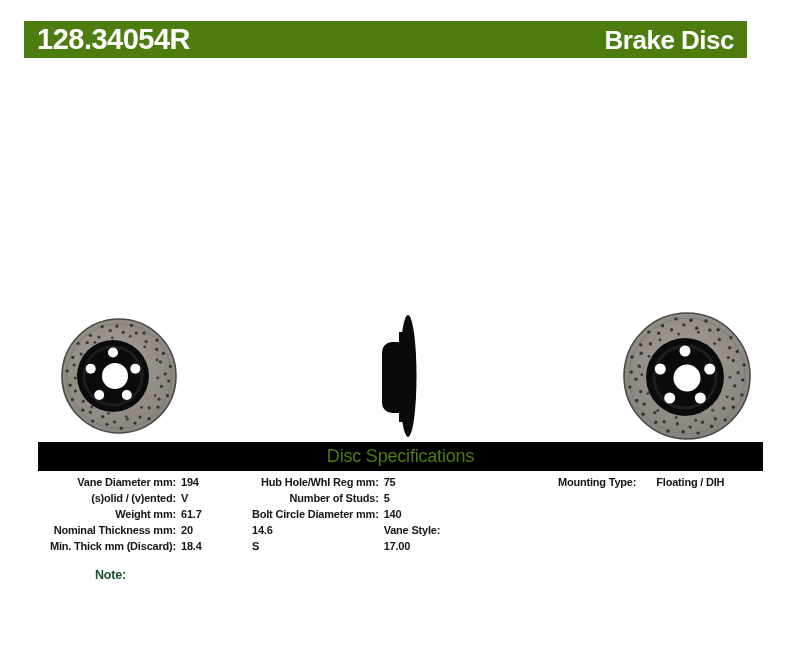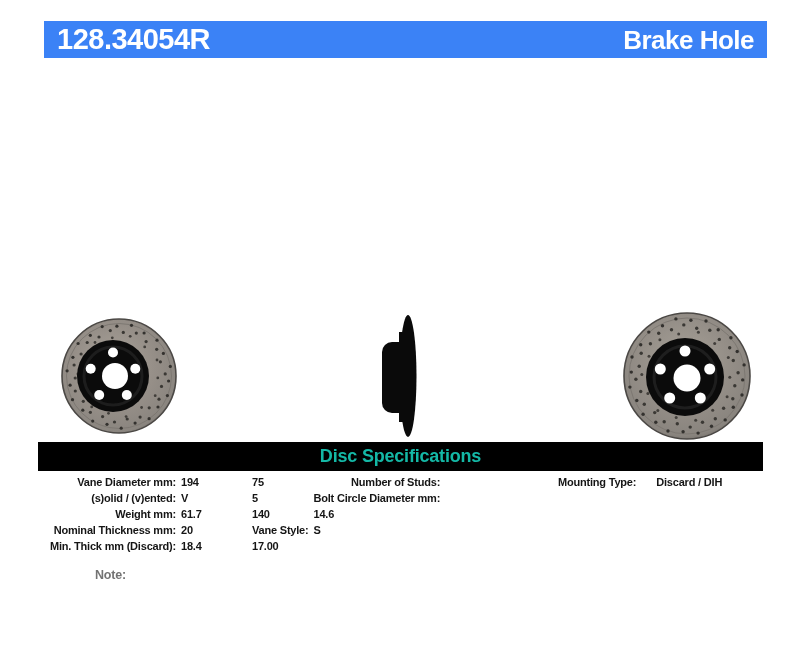--- a/index.html
+++ b/index.html
@@ -1,58 +1,58 @@
 <!DOCTYPE html>
 <html><head>
 <meta charset="utf-8">
 <style>
   html,body{margin:0;padding:0;background:#ffffff;}
   .page{position:relative;width:800px;height:655px;background:#ffffff;overflow:hidden;
         font-family:"Liberation Sans",sans-serif;}
 
   
-  .header-bar{position:absolute;left:44px;top:21px;width:723px;height:37px;background:#3b82f6;
+  .header-bar{position:absolute;left:24px;top:21px;width:723px;height:37px;background:#4d7c0f;
               display:flex;justify-content:space-between;align-items:center;
               padding:8px 13px;box-sizing:border-box;}
   .part-number{font-weight:bold;font-size:29px;line-height:1;color:#ffffff;letter-spacing:-0.5px;}
   .product-title{font-weight:bold;font-size:26px;line-height:1;color:#ffffff;letter-spacing:-0.5px;}
 
   
   .disc-img{position:absolute;}
   .disc-front{left:49px;top:306px;}
   .disc-side{left:375px;top:310px;}
   .disc-angle{left:611px;top:300px;}
 
   
   .spec-bar{position:absolute;left:38px;top:442px;width:725px;height:29px;background:#000000;
             display:flex;align-items:center;justify-content:center;}
-  .spec-bar-title{font-weight:bold;font-size:18px;color:#14b8a6;letter-spacing:-0.2px;}
+  .spec-bar-title{font-weight:normal;font-size:18px;color:#4d7c0f;letter-spacing:-0.2px;}
 
   
   .spec-col{position:absolute;display:grid;grid-template-columns:max-content max-content;
             column-gap:5px;font-weight:bold;font-size:11px;line-height:16px;
             color:#151515;letter-spacing:-0.2px;}
   .spec-col-1{left:50px;top:474px;}
   .spec-col-2{left:252px;top:474px;}
   .spec-col-3{left:558px;top:474px;gap:20px;}
   .spec-label{text-align:right;white-space:nowrap;}
   .spec-value{text-align:left;white-space:nowrap;}
 
   
   .note{position:absolute;left:95px;top:568px;font-weight:bold;font-size:12.5px;
-        color:#737373;letter-spacing:-0.2px;}
+        color:#14532d;letter-spacing:-0.2px;}
 </style>
 </head>
 <body>
 
 <div class="page">
 
   <div class="header-bar">
     <span class="part-number">128.34054R</span>
-    <span class="product-title">Brake Hole</span>
+    <span class="product-title">Brake Disc</span>
   </div>
 
   <svg class="disc-img disc-front" width="140" height="140" viewBox="0 0 140 140">
     <defs>
       <radialGradient id="faceL" cx="45%" cy="42%" r="65%">
         <stop offset="0%" stop-color="#aba59c"></stop>
         <stop offset="55%" stop-color="#968f88"></stop>
         <stop offset="88%" stop-color="#8a857f"></stop>
         <stop offset="100%" stop-color="#6e6a65"></stop>
       </radialGradient>
@@ -235,31 +235,32 @@
     <span class="spec-value">V</span>
     <span class="spec-label">Weight mm:</span>
     <span class="spec-value">61.7</span>
     <span class="spec-label">Nominal Thickness mm:</span>
     <span class="spec-value">20</span>
     <span class="spec-label">Min. Thick mm (Discard):</span>
     <span class="spec-value">18.4</span>
   </div>
 
   <div class="spec-col spec-col-2">
+    <span class="spec-label">Hub Hole/Whl Reg mm:</span>
     <span class="spec-value">75</span>
     <span class="spec-label">Number of Studs:</span>
     <span class="spec-value">5</span>
     <span class="spec-label">Bolt Circle Diameter mm:</span>
     <span class="spec-value">140</span>
     <span class="spec-value">14.6</span>
     <span class="spec-label">Vane Style:</span>
     <span class="spec-value">S</span>
     <span class="spec-value">17.00</span>
   </div>
 
   <div class="spec-col spec-col-3">
     <span class="spec-label">Mounting Type:</span>
-    <span class="spec-value">Discard / DIH</span>
+    <span class="spec-value">Floating / DIH</span>
   </div>
 
   <div class="note">Note:</div>
 
 </div>
 
 </body></html>

